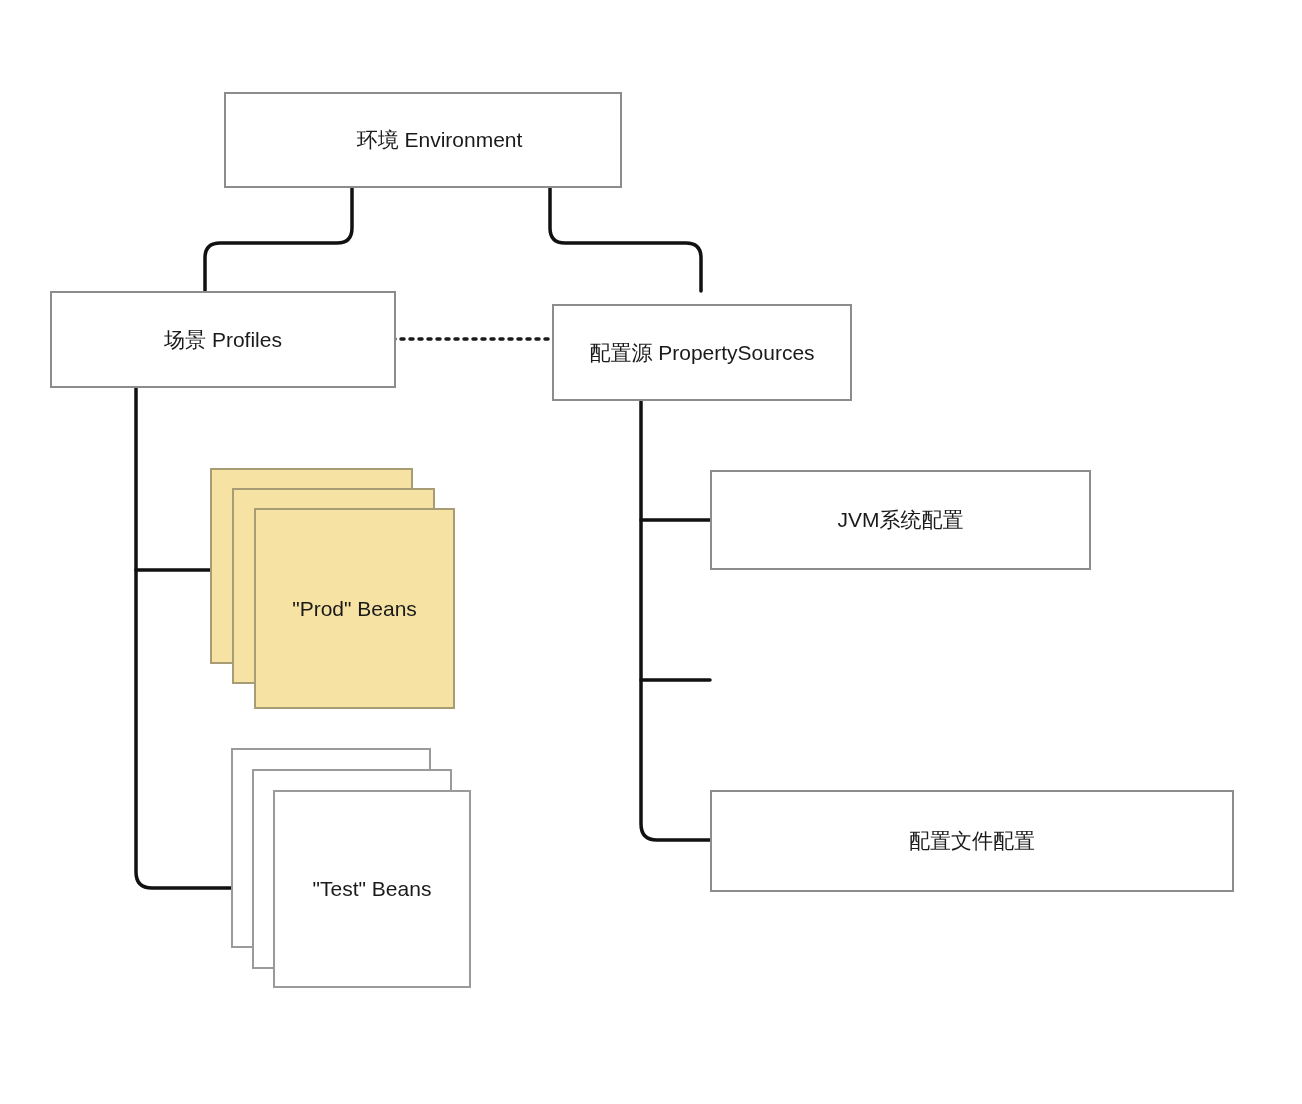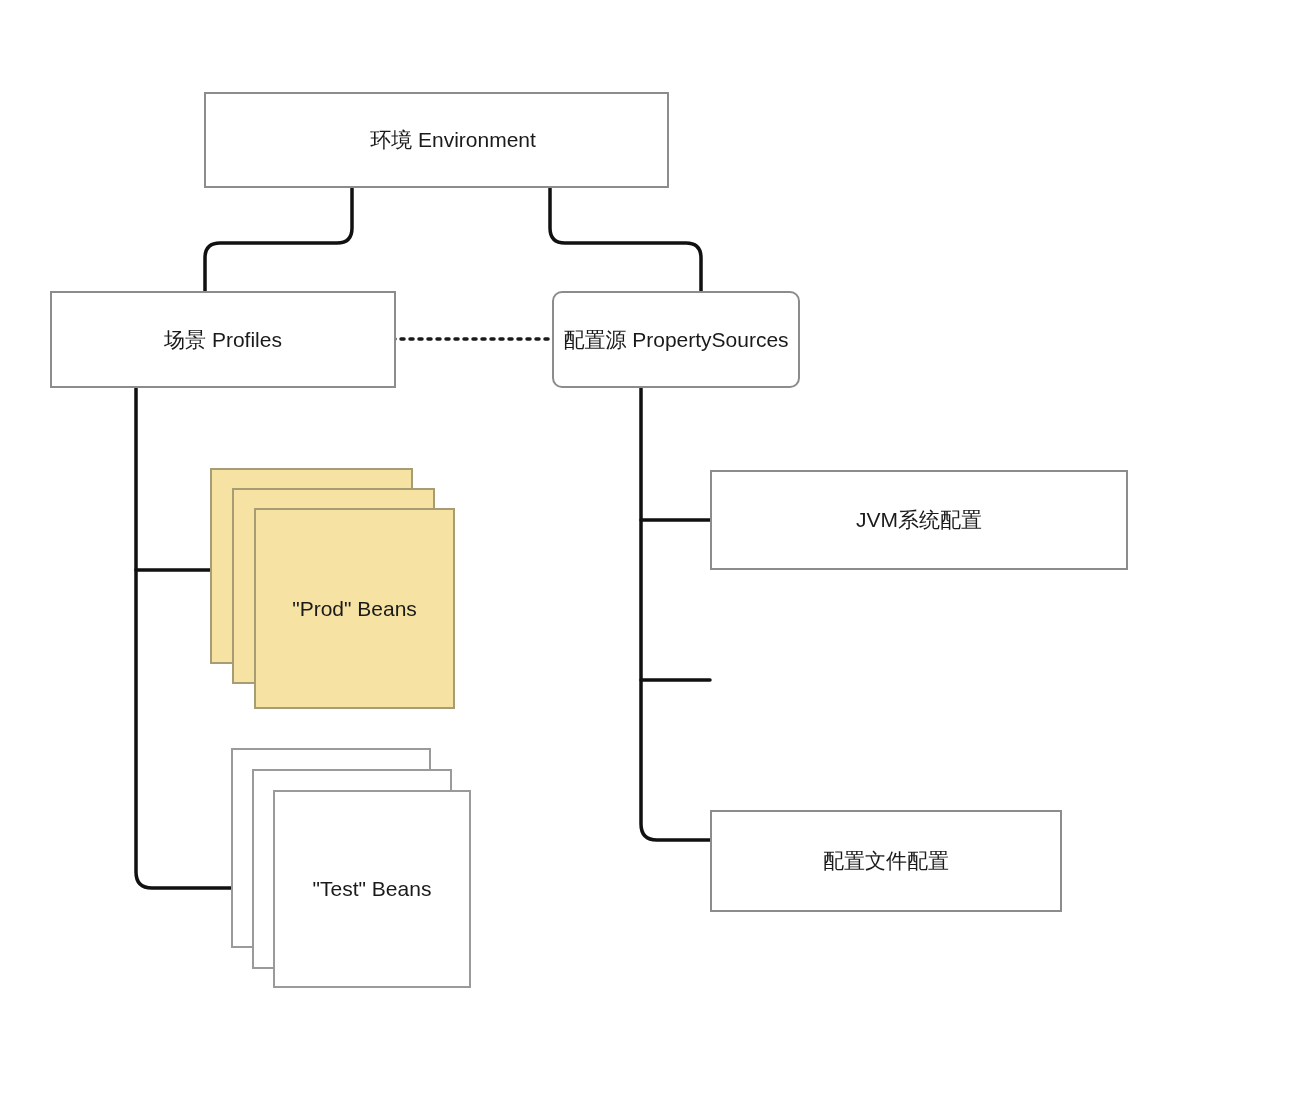--- a/index.html
+++ b/index.html
@@ -52,27 +52,27 @@
   }
   .card.front {
     display: flex;
     align-items: center;
     justify-content: center;
     text-align: center;
     color: #1a1a1a;
     font-size: 21px;
   }
   
-  .env-box   { left: 204px; top: 92px;  width: 465px; height: 96px; padding-left: 33px; }
+  .env-box   { left: 224px; top: 92px;  width: 398px; height: 96px; padding-left: 33px; }
   .prof-box  { left: 50px;  top: 291px; width: 346px; height: 97px; }
-  .ps-box    { left: 552px; top: 291px; width: 248px; height: 97px; border-radius: 10px; }
+  .ps-box    { left: 552px; top: 304px; width: 300px; height: 97px; }
   
-  .jvm-box   { left: 710px; top: 470px; width: 418px; height: 100px; align-items: center; }
+  .jvm-box   { left: 710px; top: 470px; width: 381px; height: 100px; align-items: center; }
   .envv-box  { left: 710px; top: 630px; width: 445px; height: 102px; }
-  .file-box  { left: 710px; top: 810px; width: 352px; height: 102px; gap: 8px; }
+  .file-box  { left: 710px; top: 790px; width: 524px; height: 102px; gap: 8px; }
   
   .prod-back  { left: 210px; top: 468px; width: 203px; height: 196px; }
   .prod-mid   { left: 232px; top: 488px; width: 203px; height: 196px; }
   .prod-front { left: 254px; top: 508px; width: 201px; height: 201px; }
   
   .test-back  { left: 231px; top: 748px; width: 200px; height: 200px; }
   .test-mid   { left: 252px; top: 769px; width: 200px; height: 200px; }
   .test-front { left: 273px; top: 790px; width: 198px; height: 198px; }
 </style>
 </head>

